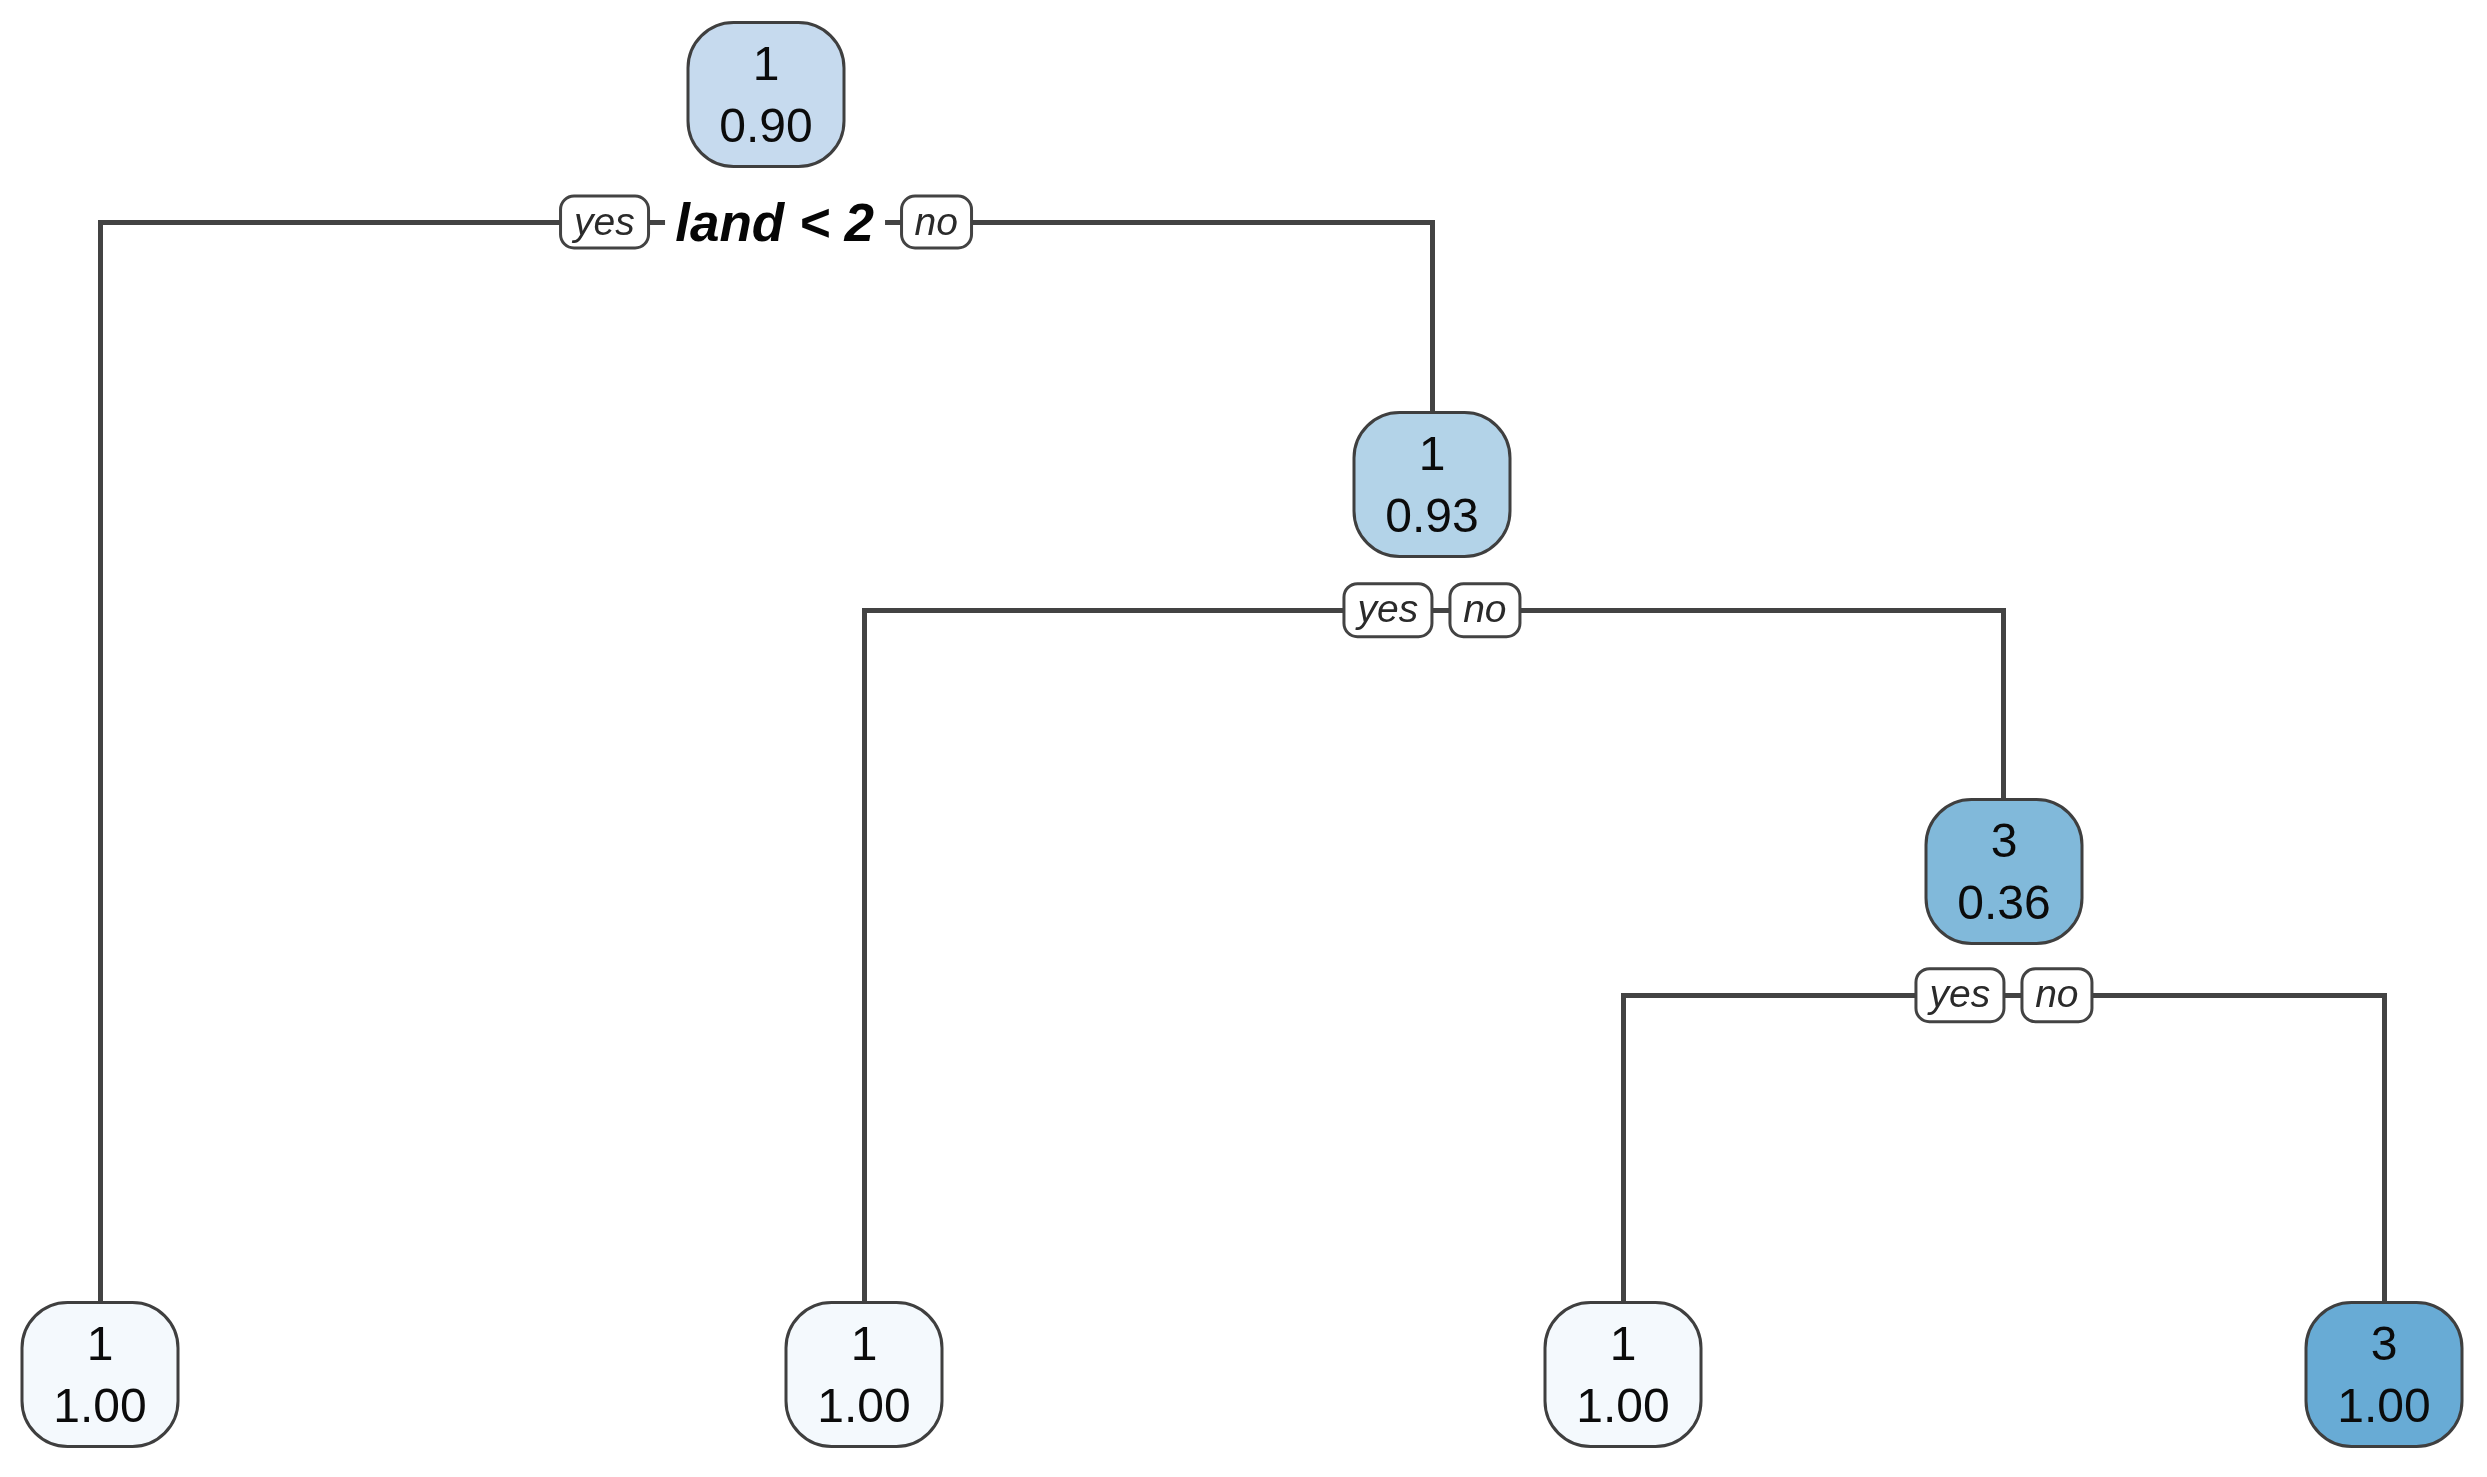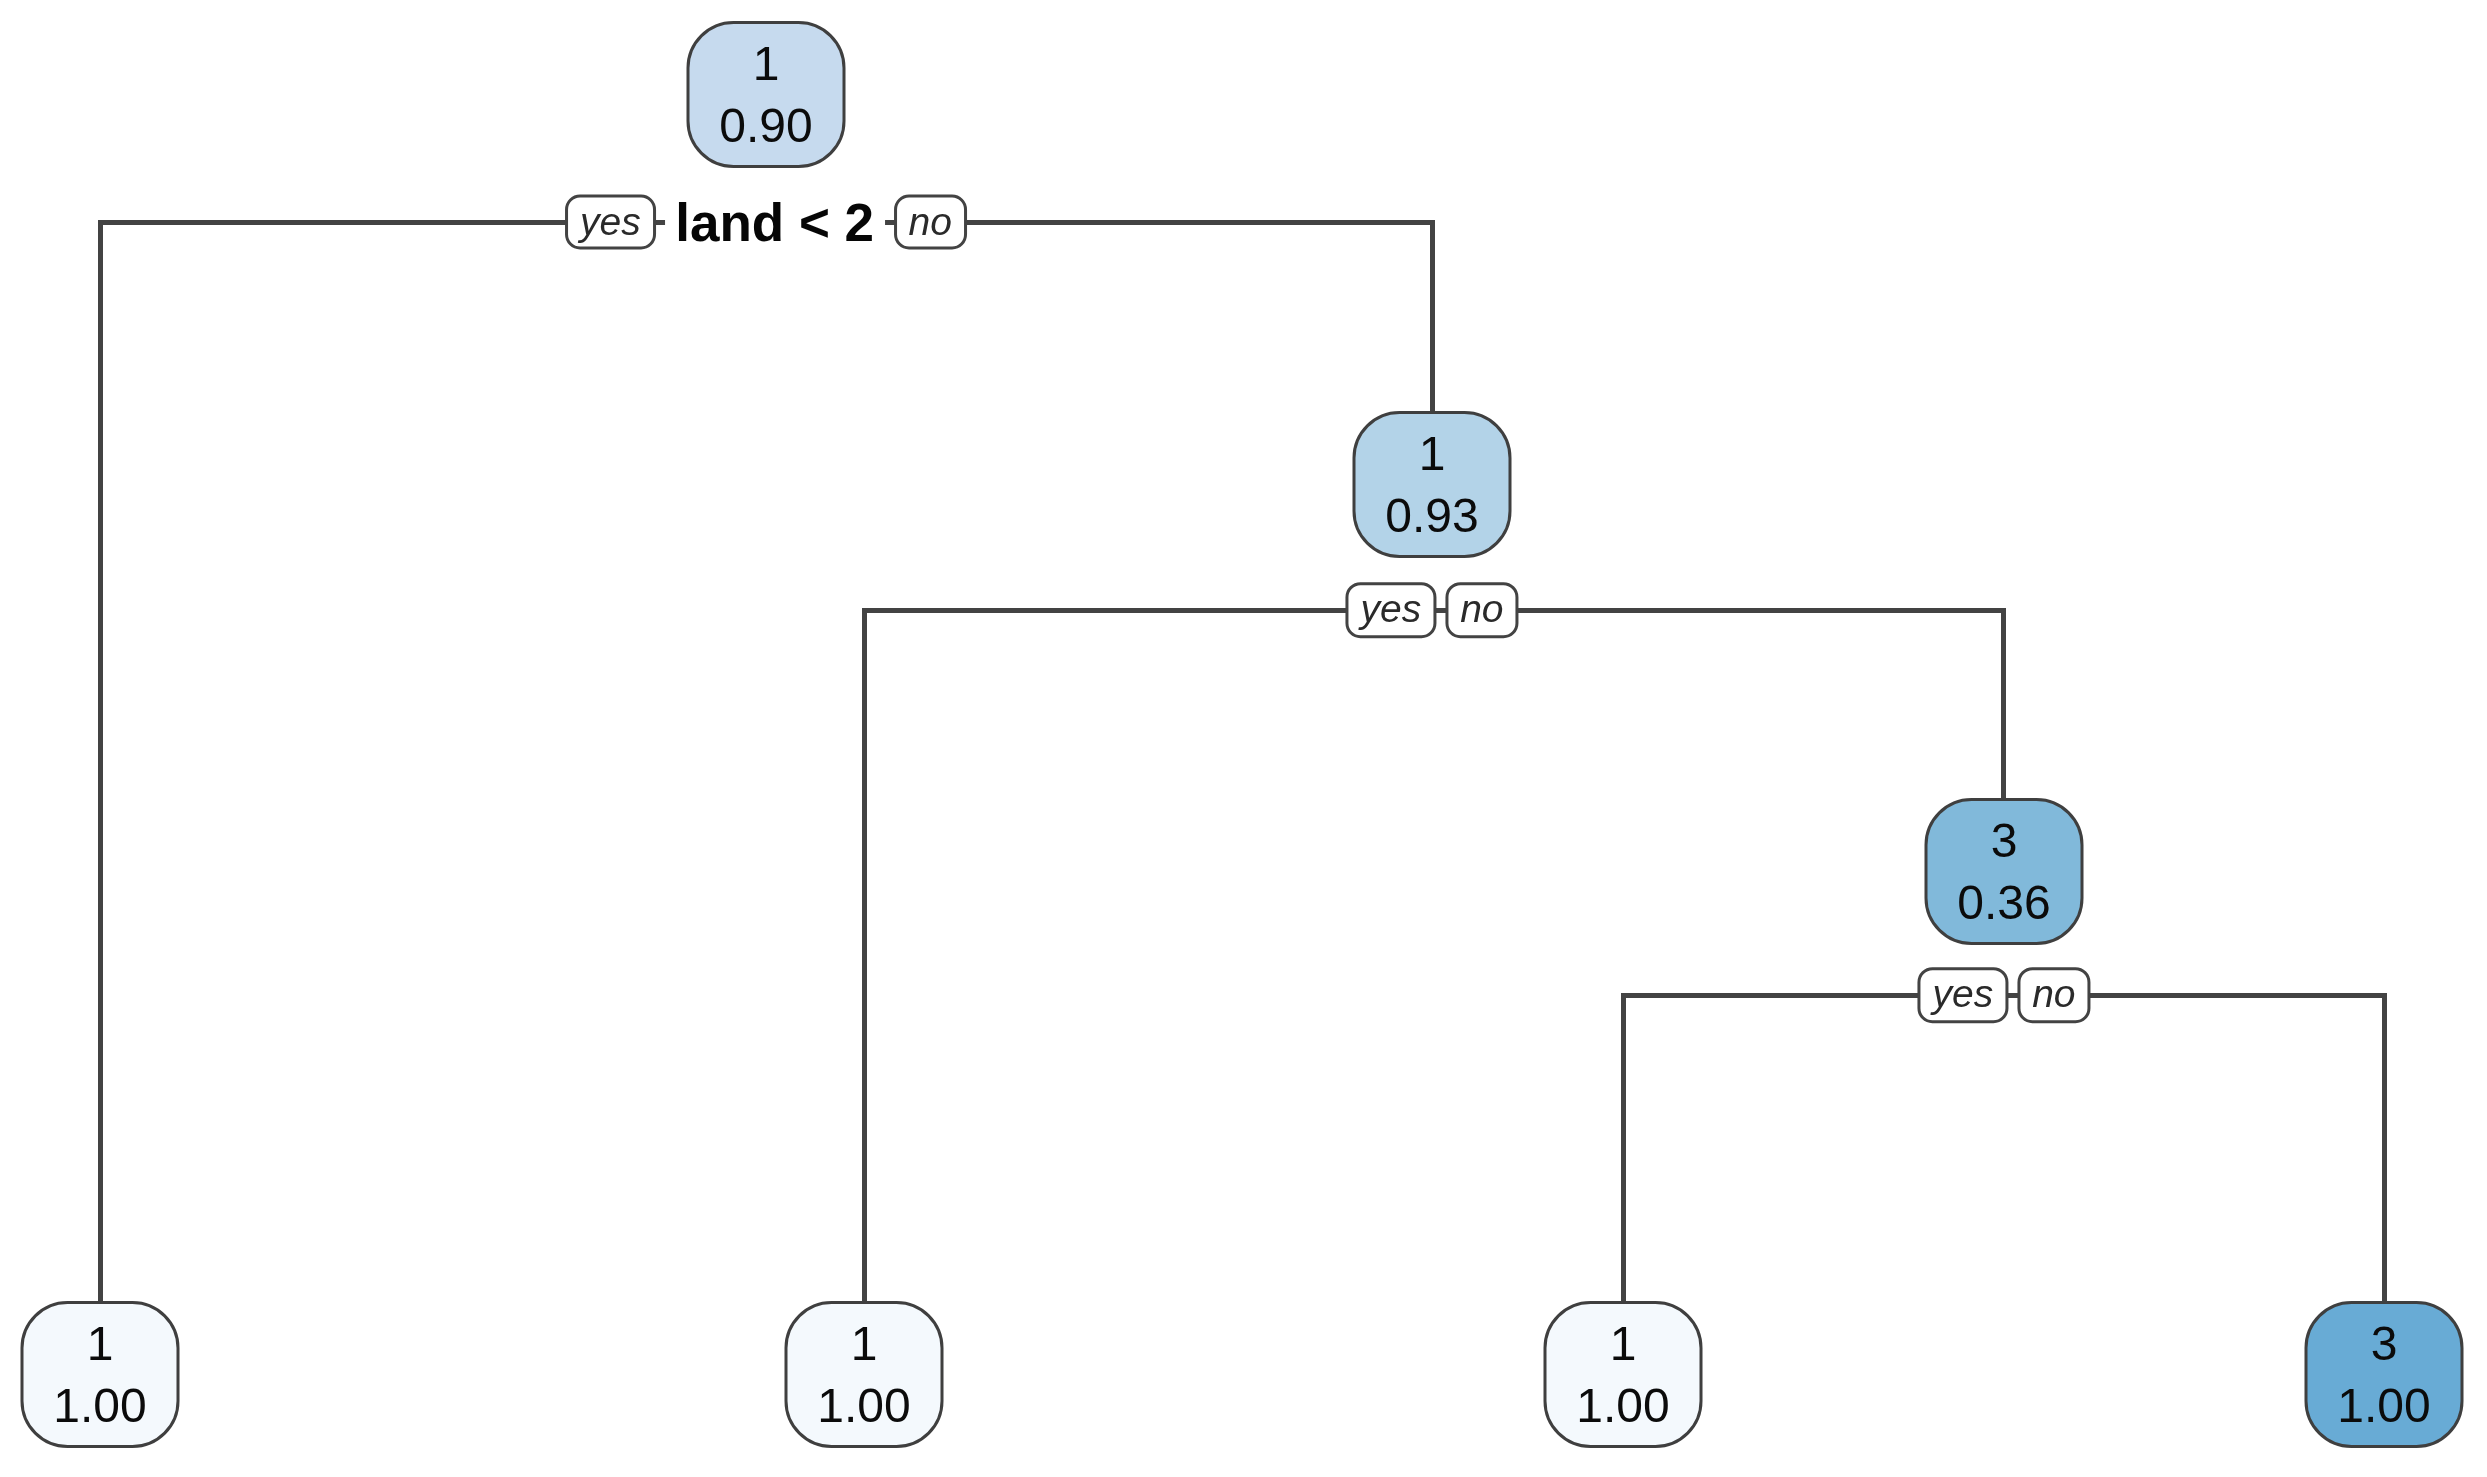--- a/index.html
+++ b/index.html
@@ -51,21 +51,21 @@
   .fill-age   { background: #81b9da; }
   .fill-leaf  { background: #f4f9fd; }
   .fill-dark  { background: #68abd5; }
 
   
   .split {
     position: absolute;
     transform: translate(-50%, -50%);
     display: flex;
     align-items: center;
-    gap: 9px;
+    gap: 15px;
     z-index: 2;
     white-space: nowrap;
   }
   .badge {
     box-sizing: border-box;
     border: 3.8px solid #434343;
     border-radius: 15px;
     background: #ffffff;
     font-style: italic;
     font-size: 39px;
@@ -73,20 +73,21 @@
     padding: 0.8px 12px 3.8px 12px;
     color: #2a2a2a;
   }
   .cond {
     background: #ffffff;
     font-weight: bold;
     font-size: 53px;
     line-height: 59px;
     padding: 0 10.5px;
     color: #060606;
+    font-style: italic;
   }
 </style>
 </head>
 <body>
 
 <div id="canvas">
 
   <div class="line" style="left:100px;  top:220px;  width:1332px; height:4.5px;"></div>
   <div class="line" style="left:98px;  top:220px;  width:4.5px; height:1081px;"></div>
   <div class="line" style="left:1430px; top:220px;  width:4.5px; height:194px;"></div>

